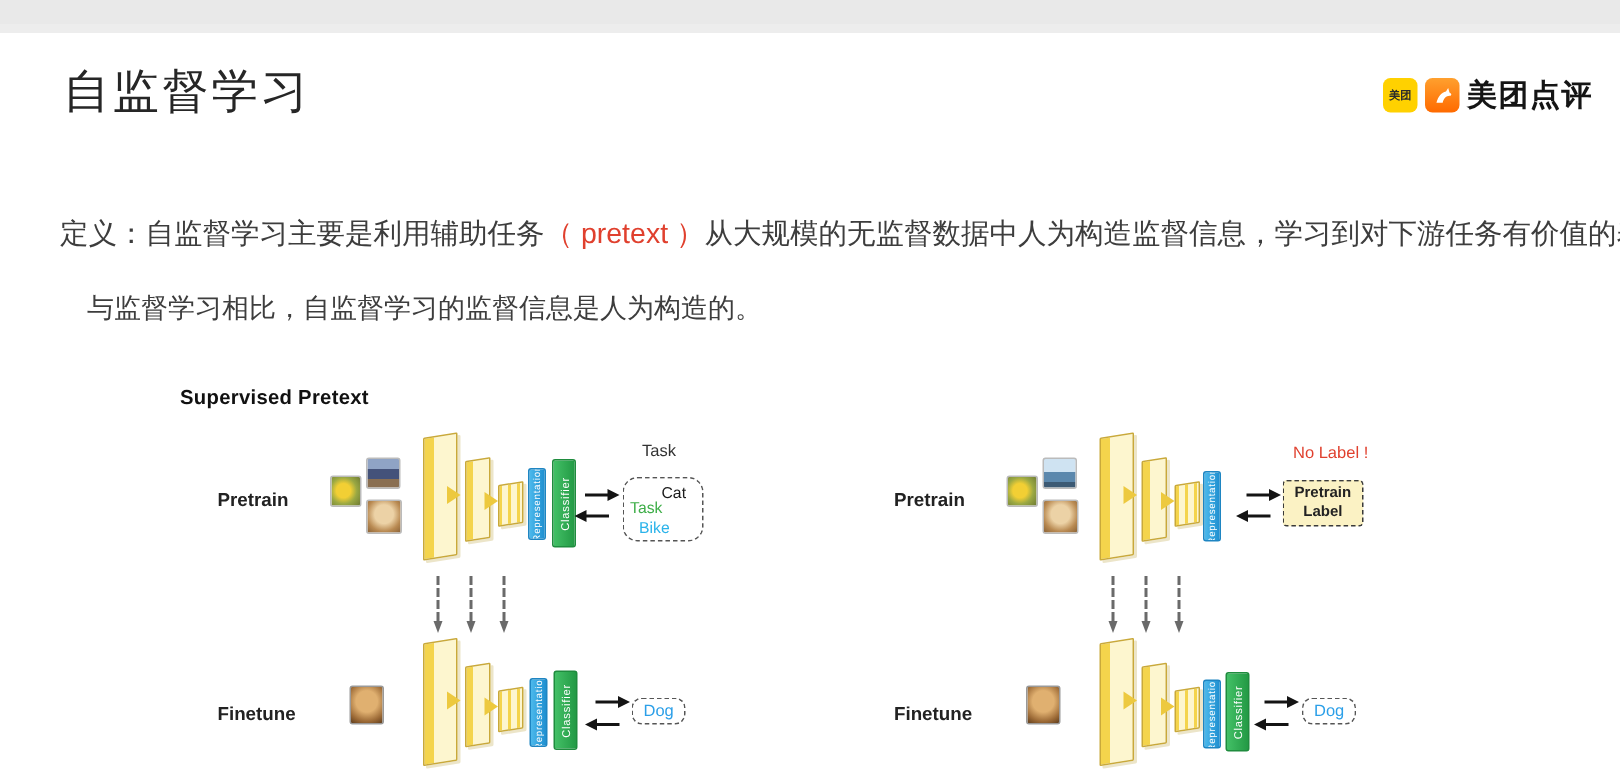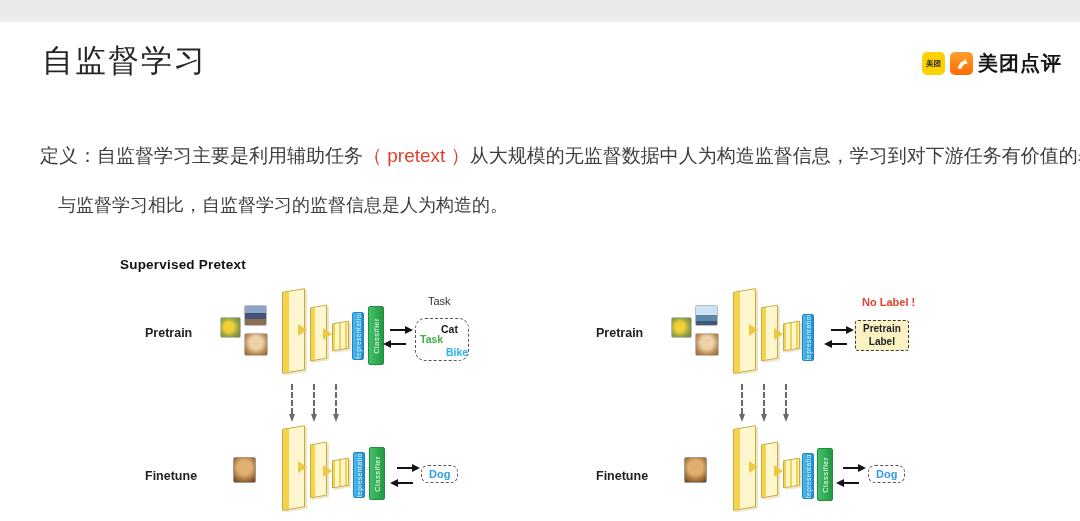--- a/index.html
+++ b/index.html
@@ -49,29 +49,29 @@
   .vbar span { writing-mode:vertical-rl; transform:rotate(180deg); color:#fff; font-size:6.5px; letter-spacing:.5px; white-space:nowrap; }
   .vbar.blue  { background:linear-gradient(90deg,#4cb9ec,#1f8fd0); border:1px solid #1e85c2; }
   .vbar.green { background:linear-gradient(90deg,#43c066,#239a45); border:1px solid #1f8c3e; }
   .vbar.green span { font-size:7.5px; }
 
   .harrow { position:absolute; height:2px; background:#141414; width:16px; }
   .harrow.right::after { content:""; position:absolute; right:-7px; top:-3.5px; border-left:8px solid #141414; border-top:4.5px solid transparent; border-bottom:4.5px solid transparent; }
   .harrow.left::after  { content:""; position:absolute; left:-7px;  top:-3.5px; border-right:8px solid #141414; border-top:4.5px solid transparent; border-bottom:4.5px solid transparent; }
 
   .caption { position:absolute; font-size:11px; color:#333; }
-  .caption.red { font-weight:700; }
+  .caption.red { font-weight:400; }
 
   .dash-box { position:absolute; border:1.6px dashed #555; border-radius:10px; }
-  .dash-box .li { position:absolute; font-size:10.5px; font-weight:700; white-space:nowrap; }
+  .dash-box .li { position:absolute; font-size:10.5px; font-weight:400; white-space:nowrap; }
 
   .pretext-box { position:absolute; border:1.6px dashed #3a3a3a; background:#fbf2c4; border-radius:3px;
                  font-size:10px; color:#222; text-align:center; line-height:1.25; padding:2px 7px; font-weight:600; }
 
-  .dog-box { position:absolute; border:1.6px dashed #555; border-radius:7px; font-size:11px; font-weight:700;
+  .dog-box { position:absolute; border:1.6px dashed #555; border-radius:7px; font-size:11px; font-weight:400;
              padding:2px 7px; background:#fff; }
 
   .varrow { position:absolute; width:0; height:30px; border-left:2px dashed #6a6a6a; }
   .varrow::after { content:""; position:absolute; left:-4.5px; bottom:-8px; border-top:8px solid #6a6a6a; border-left:3.5px solid transparent; border-right:3.5px solid transparent; }
 </style>
 </head>
 <body>
 
 <div class="stage">
   <div class="edge top"></div>
@@ -112,21 +112,21 @@
       </div>
     <div class="vbar green" style="left:228px;top:22px;width:16px;height:59px">
         <span>Classifier</span>
       </div>
     <div class="harrow right" style="left:250px;top:45px"></div>
     <div class="harrow left" style="left:250px;top:59px"></div>
     <div class="caption" style="left:288px;top:11px">Task</div>
     <div class="dash-box" style="left:275px;top:34px;width:54px;height:43px">
       <span class="li" style="left: 25px; top: 4px; color: rgb(26, 26, 26);">Cat</span>
       <span class="li" style="left: 4px; top: 14px; color: rgb(63, 174, 73);">Task</span>
-      <span class="li" style="left: 30px; top: 27px; color: rgb(43, 179, 234);">Bike</span>
+      <span class="li" style="left: 10px; top: 27px; color: rgb(43, 179, 234);">Bike</span>
     </div>
   </div>
 
   <div class="pipe" style="left:591px;top:268px">
     <div class="role" style="top:42px">Pretrain</div>
     <div class="thumb bird" style="left:80px;top:33px;width:21px;height:21px"></div>
     <div class="thumb bike" style="left:104px;top:21px;width:23px;height:21px"></div>
     <div class="thumb cat" style="left:104px;top:49px;width:24px;height:23px"></div>
     <div class="slab s1"></div>
     <div class="chev c1"></div>

